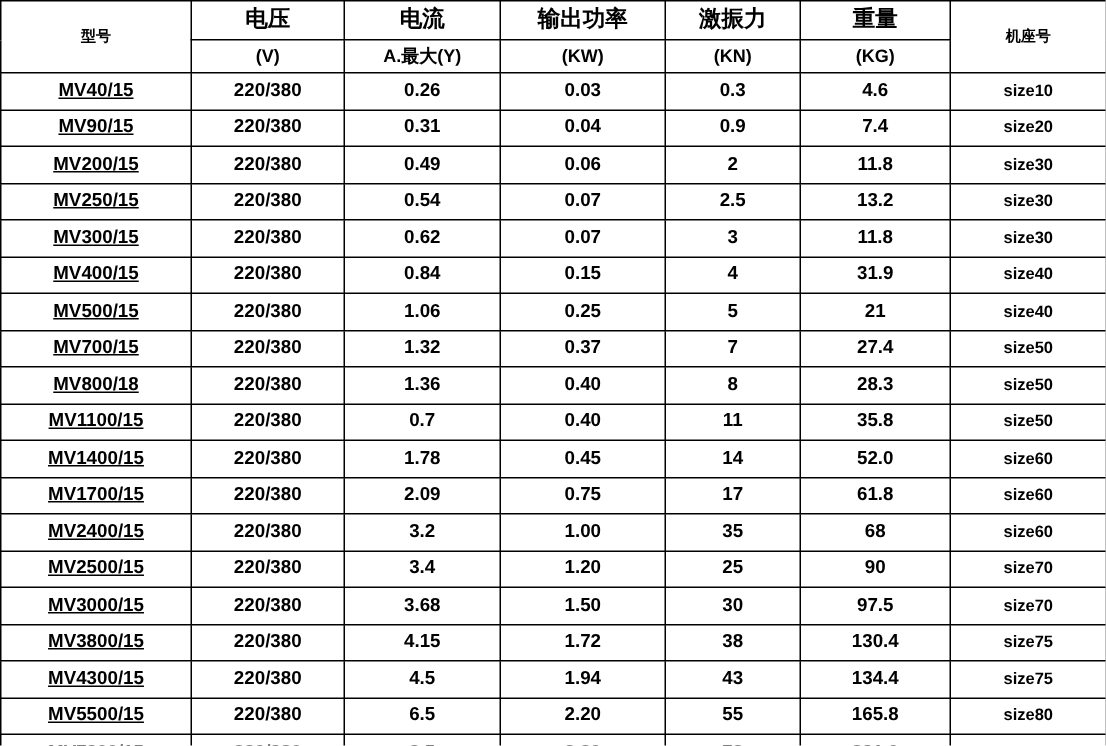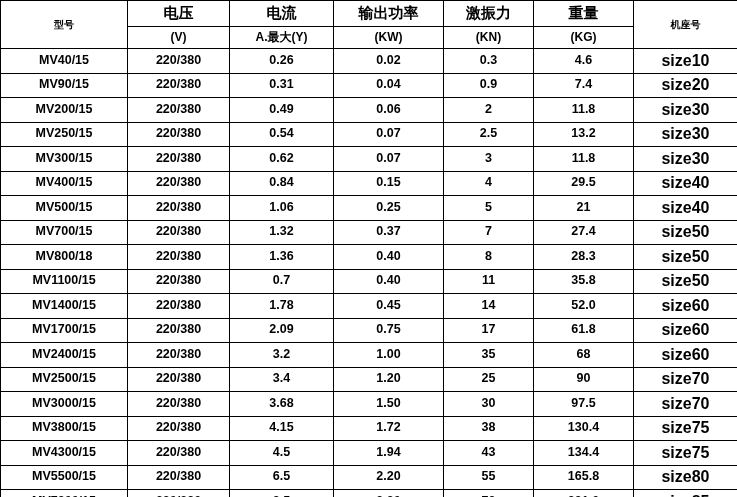--- a/index.html
+++ b/index.html
@@ -46,23 +46,24 @@
   }
   .head-model {
     font-size: 10px;
   }
   tbody td {
     height: 23.5px;
     font-size: 12.5px;
   }
   tbody td.model-col {
     font-size: 12.5px;
+    text-decoration: underline;
   }
   tbody td.size-col {
-    font-size: 16px;
+    font-size: 11px;
   }
 </style>
 </head>
 <body>
 
 <table id="spec-table">
   <colgroup>
     <col class="c0">
       <col class="c1">
       <col class="c2">
@@ -87,21 +88,21 @@
       <td>(KW)</td>
       <td>(KN)</td>
       <td>(KG)</td>
     </tr>
   </thead>
   <tbody id="table-body">
       <tr>
         <td class="model-col">MV40/15</td>
         <td>220/380</td>
         <td>0.26</td>
-        <td>0.02</td>
+        <td>0.03</td>
         <td>0.3</td>
         <td>4.6</td>
         <td class="size-col">size10</td>
       </tr>
       <tr>
         <td class="model-col">MV90/15</td>
         <td>220/380</td>
         <td>0.31</td>
         <td>0.04</td>
         <td>0.9</td>
@@ -134,21 +135,21 @@
         <td>3</td>
         <td>11.8</td>
         <td class="size-col">size30</td>
       </tr>
       <tr>
         <td class="model-col">MV400/15</td>
         <td>220/380</td>
         <td>0.84</td>
         <td>0.15</td>
         <td>4</td>
-        <td>29.5</td>
+        <td>31.9</td>
         <td class="size-col">size40</td>
       </tr>
       <tr>
         <td class="model-col">MV500/15</td>
         <td>220/380</td>
         <td>1.06</td>
         <td>0.25</td>
         <td>5</td>
         <td>21</td>
         <td class="size-col">size40</td>

